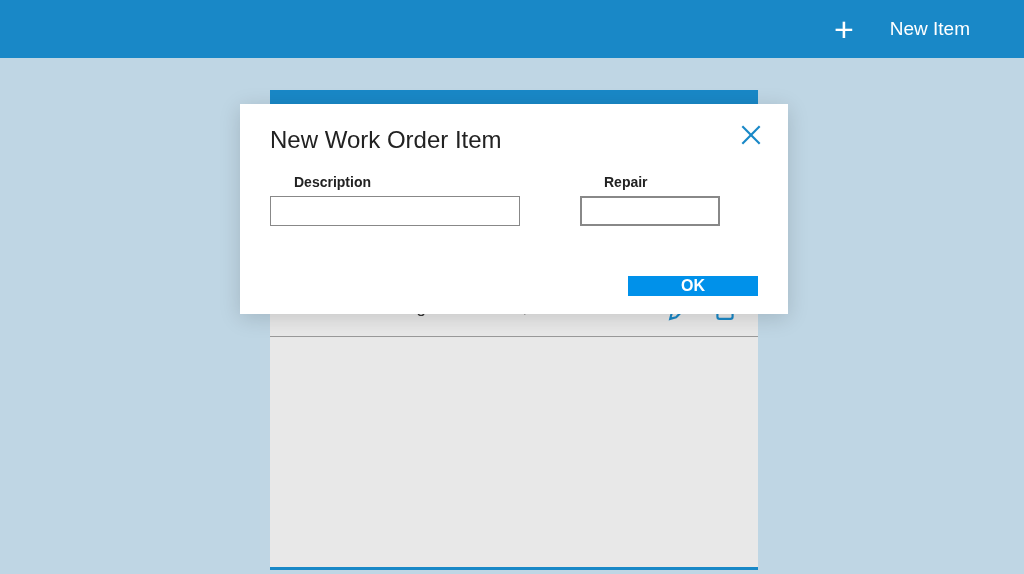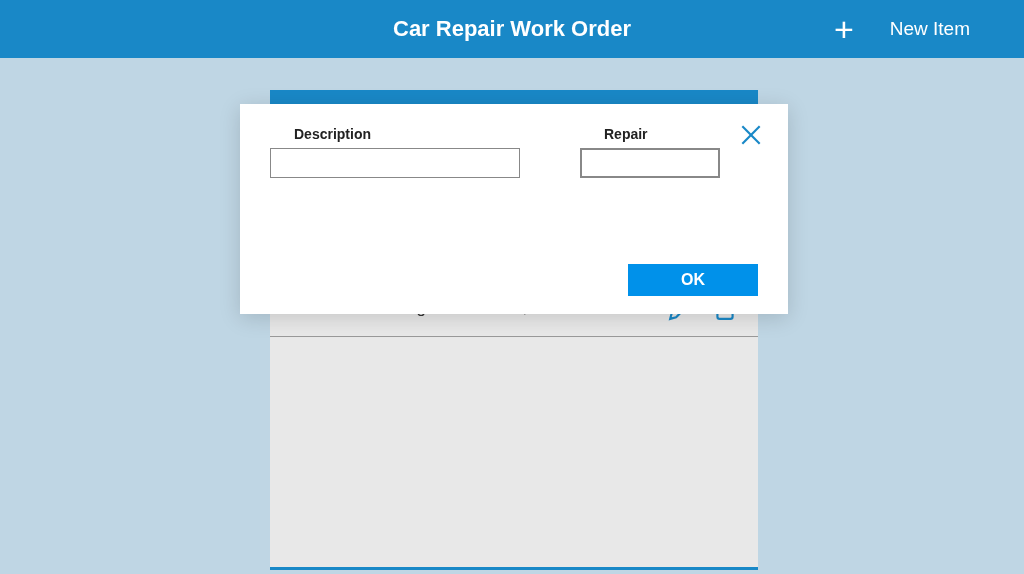--- a/index.html
+++ b/index.html
@@ -159,31 +159,30 @@
       background: #fff;
     }
     .ok-btn {
       position: absolute;
       right: 30px;
       bottom: 18px;
       background: #0091ea;
       color: white;
       border: none;
       width: 130px;
-      height: 32px;
+      height: 20px;
       font-size: 16px;
       font-weight: 600;
       cursor: pointer;
     }
   </style>
 </head>
 <body>
 
 <div class="header">
-  <div class="header-title">Car Repair Work Order</div>
   <div class="new-item-btn">
     <span class="plus-icon">+</span>
     <span class="new-item-label">New Item</span>
   </div>
 </div>
 
 <div class="content-area">
   <div class="content-header-bar"></div>
   <div class="table">
     <div class="table-row table-row-hidden">
@@ -217,20 +216,21 @@
           <path d="M19 6v14a2 2 0 0 1-2 2H7a2 2 0 0 1-2-2V6m3 0V4a2 2 0 0 1 2-2h4a2 2 0 0 1 2 2v2"></path>
           <line x1="10" y1="11" x2="10" y2="17"></line>
           <line x1="14" y1="11" x2="14" y2="17"></line>
         </svg>
       </div>
     </div>
   </div>
 </div>
 
 <div class="modal">
+  <div class="modal-title">New Work Order Item</div>
   <div class="close-btn">
     <svg viewBox="0 0 24 24" fill="none" stroke="currentColor" stroke-width="2">
       <line x1="4" y1="4" x2="20" y2="20"></line>
       <line x1="20" y1="4" x2="4" y2="20"></line>
     </svg>
   </div>
   <div class="form-fields">
     <div class="field">
       <label class="field-label">Description</label>
       <input class="desc-input" type="text" value="" style="">

